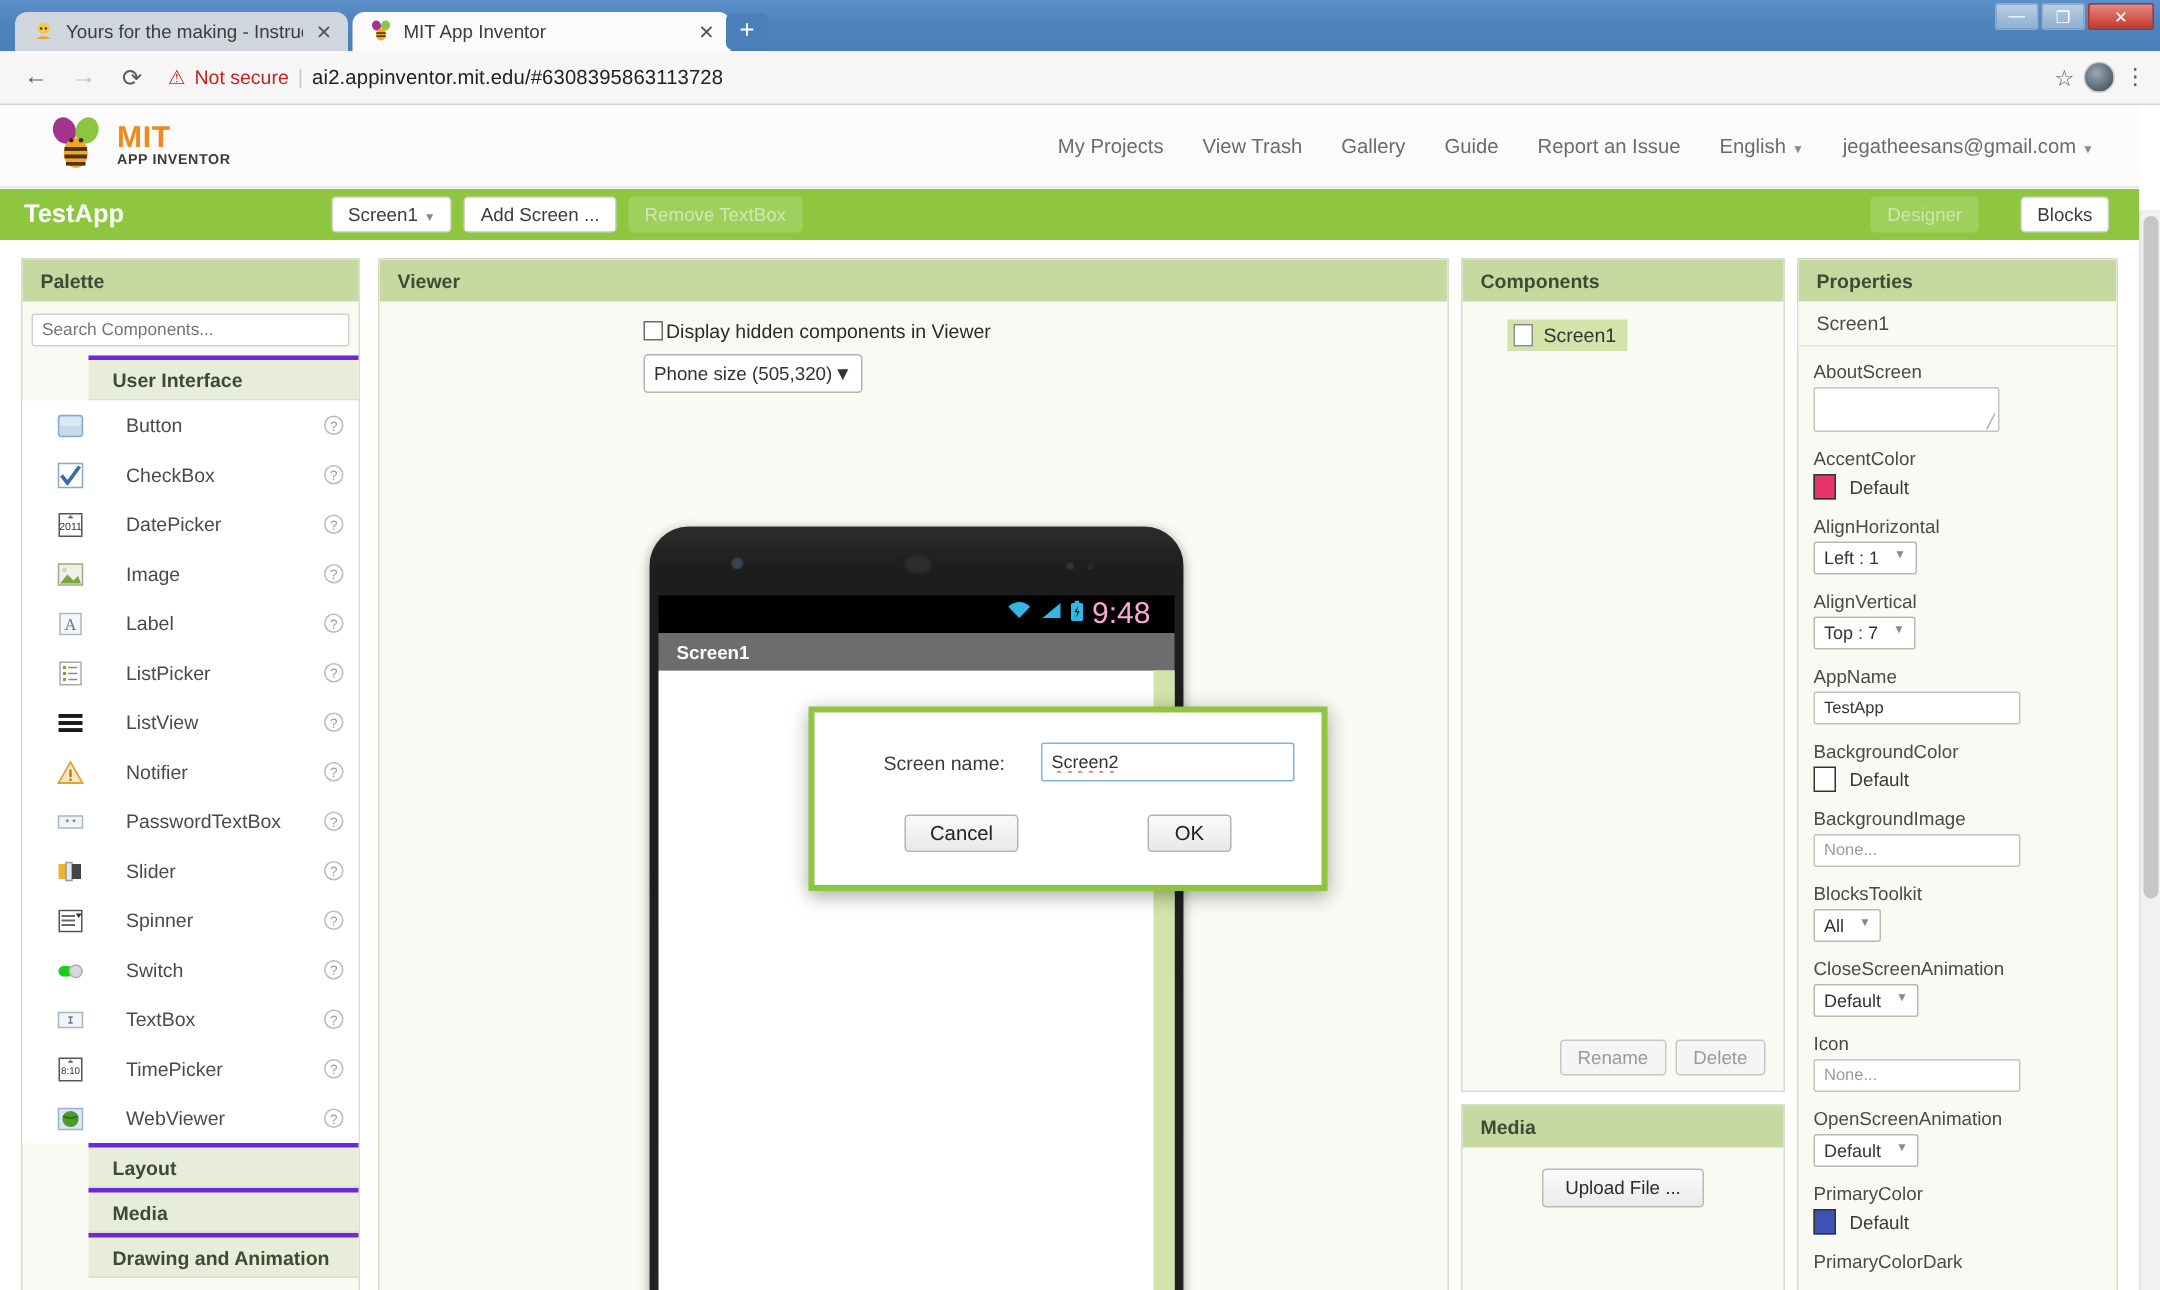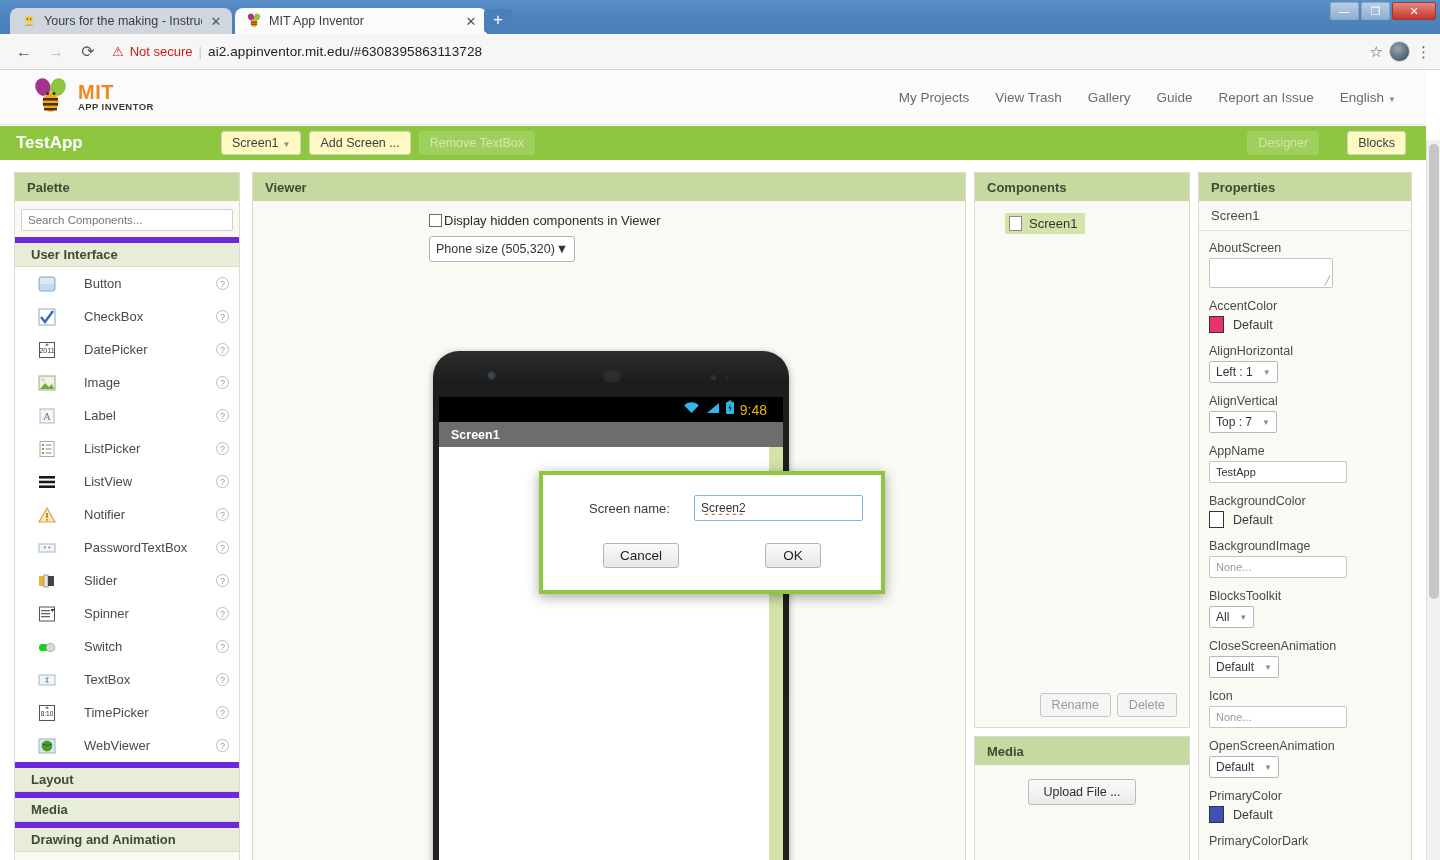--- a/index.html
+++ b/index.html
@@ -81,21 +81,21 @@
   .caret { font-size: 8px; margin-left: 4px; color: #8a8a8a; }
   .menu-right { position: absolute; right: 18px; display:flex; align-items:center; gap: 2px; }
 
   
   .project-bar {
     position: absolute; top: 56px; left: 0; width: 1426px; height: 34px;
     background: #8ec640; display: flex; align-items: center;
   }
   .project-title { font-size: 17px; font-weight: bold; color: #fff; margin-left: 16px; width: 205px; }
   .gbtn {
-    background: #fef9c3; border: 1px solid #cfd6c5; border-radius: 3px;
+    background: #ffffff; border: 1px solid #cfd6c5; border-radius: 3px;
     font-size: 12.5px; color: #3d3d3d; padding: 4px 10px; margin-right: 8px; white-space: nowrap;
   }
   .gbtn.disabled { background: #9fcf5c; border-color: #9fcf5c; color: #cfe6ab; }
   .gbtn.ghost { background: #9fcf5c; border-color:#9fcf5c; color:#d3e8b1; }
   .toggle-right { position: absolute; right: 12px; display:flex; gap: 20px; }
 
   
   .panel-hdr {
     background: #c6d9a0; height: 28px; display: flex; align-items: center;
     padding-left: 12px; font-size: 13px; font-weight: bold; color: #3f4a33;
@@ -103,23 +103,23 @@
   .palette {
     position: absolute; top: 102px; left: 14px; width: 226px; height: 758px;
     background: #fafaf5; border: 1px solid #dcdccd; border-bottom: none;
   }
   .search-wrap { padding: 8px 6px 6px 6px; }
   .search-input {
     width: 100%; height: 22px; border: 1px solid #cfcfcf; border-radius: 2px;
     font-size: 11.5px; color: #9a9a9a; padding: 0 6px; font-family: inherit; background: #fff;
   }
   .cat-hdr {
-    background: #e7edd8; border-top: 6px solid #6d28d9; border-bottom: 1px solid #dcdccd;
+    background: #e7edd8; border-top: 3px solid #6d28d9; border-bottom: 1px solid #dcdccd;
     height: 30px; display:flex; align-items:center; padding-left: 16px;
-    font-size: 13px; font-weight: bold; color: #3f4a33;
+    font-size: 13px; font-weight: bold; color: #3f4a33; margin-left: 44px;
   }
   .comp-list { background: #fff; }
   .comp-row { height: 33px; display: flex; align-items: center; padding: 0 10px 0 22px; }
   .comp-icon { width: 20px; height: 20px; flex:0 0 20px; margin-right: 14px; position: relative; }
   .comp-name { flex: 1; font-size: 13px; color: #4a4a4a; margin-left: 13px; }
   .help-q {
     width: 13px; height: 13px; border: 1px solid #bbb; border-radius: 50%;
     font-size: 9px; color: #999; display:flex; align-items:center; justify-content:center;
   }
 
@@ -145,21 +145,21 @@
   }
   .phone-top { height: 46px; position: relative; }
   .cam { position:absolute; top:20px; left:54px; width:9px; height:9px; border-radius:50%; background:#3d4750; box-shadow: inset 0 0 2px #000;}
   .speaker { position:absolute; top:18px; left:169px; width:20px; height:14px; border-radius:8px; background:#2e2e2e; box-shadow: inset 0 0 3px #111;}
   .sensor { position:absolute; top:24px; left:278px; width:5px; height:5px; border-radius:50%; background:#333;}
   .sensor2 { position:absolute; top:25px; left:292px; width:4px; height:4px; border-radius:50%; background:#2a2a2a;}
   .statusbar {
     height: 25px; background: #000; display:flex; align-items:center; justify-content:flex-end;
     padding-right: 16px; gap: 5px; margin: 0 6px;
   }
-  .sb-time { color: #eab308; font-size: 14px; font-weight: 300; }
+  .sb-time { color: #f9a8d4; font-size: 20px; font-weight: 300; }
   .titlebar-android {
     margin: 0 6px; height: 25px; background: #6d6d6d; display:flex; align-items:center;
     padding-left: 12px; color: #fff; font-size: 12.5px; font-weight: bold;
   }
   .screen-canvas { margin: 0 6px; height: 418px; background: #fff; position: relative; }
   .canvas-greenedge { position:absolute; right:0; top:0; width:14px; height:100%; background:#d3e3a9; }
   .dialog {
     position: absolute; top: 298px; left: 286px; width: 346px;
     background: #8ec640; padding: 4px; box-shadow: 0 3px 12px rgba(0,0,0,.35);
   }
@@ -216,21 +216,21 @@
   .prop-label { font-size: 12.5px; color: #4a4a4a; margin-bottom: 3px; }
   .prop-textarea {
     width: 124px; height: 30px; border: 1px solid #c4c4c4; background:#fff;
     border-radius: 2px; position: relative;
   }
   .resize-grip { position:absolute; right:2px; bottom:1px; font-size:9px; color:#999; line-height:9px;}
   .prop-color-row { display:flex; align-items:center; gap: 9px; }
   .swatch { width: 15px; height: 17px; border: 1.5px solid #333; }
   .prop-val { font-size: 12.5px; color: #3a3a3a; }
   .prop-dd {
-    display: inline-flex; align-items: center; gap: 6px;
+    display: inline-flex; gap: 6px;
     border: 1px solid #b8b8b8; border-radius: 2px; background: #fff;
     font-size: 12px; color: #333; padding: 3px 6px;
   }
   .prop-input {
     width: 138px; height: 22px; border: 1px solid #c4c4c4; border-radius: 2px;
     background:#fff; font-size: 11px; color: #333; padding: 0 6px; font-family: inherit;
   }
   .prop-input.muted { color: #9a9a9a; }
 
   .vscroll-outer {
@@ -317,20 +317,21 @@
         <span class="logo-sub">APP INVENTOR</span>
       </span>
     </div>
     <div class="menu-right">
       <div class="mitem">My Projects</div>
       <div class="mitem">View Trash</div>
       <div class="mitem">Gallery</div>
       <div class="mitem">Guide</div>
       <div class="mitem">Report an Issue</div>
       <div class="mitem"><span>English</span><span class="caret">▼</span></div>
+      <div class="mitem"><span>jegatheesans@gmail.com</span><span class="caret">▼</span></div>
     </div>
   </div>
 
   <div class="project-bar">
     <div class="project-title">TestApp</div>
     <div class="gbtn"><span>Screen1</span><span class="caret">▼</span></div>
     <div class="gbtn">Add Screen ...</div>
     <div class="gbtn ghost">Remove TextBox</div>
     <div class="toggle-right">
       <div class="gbtn disabled">Designer</div>

